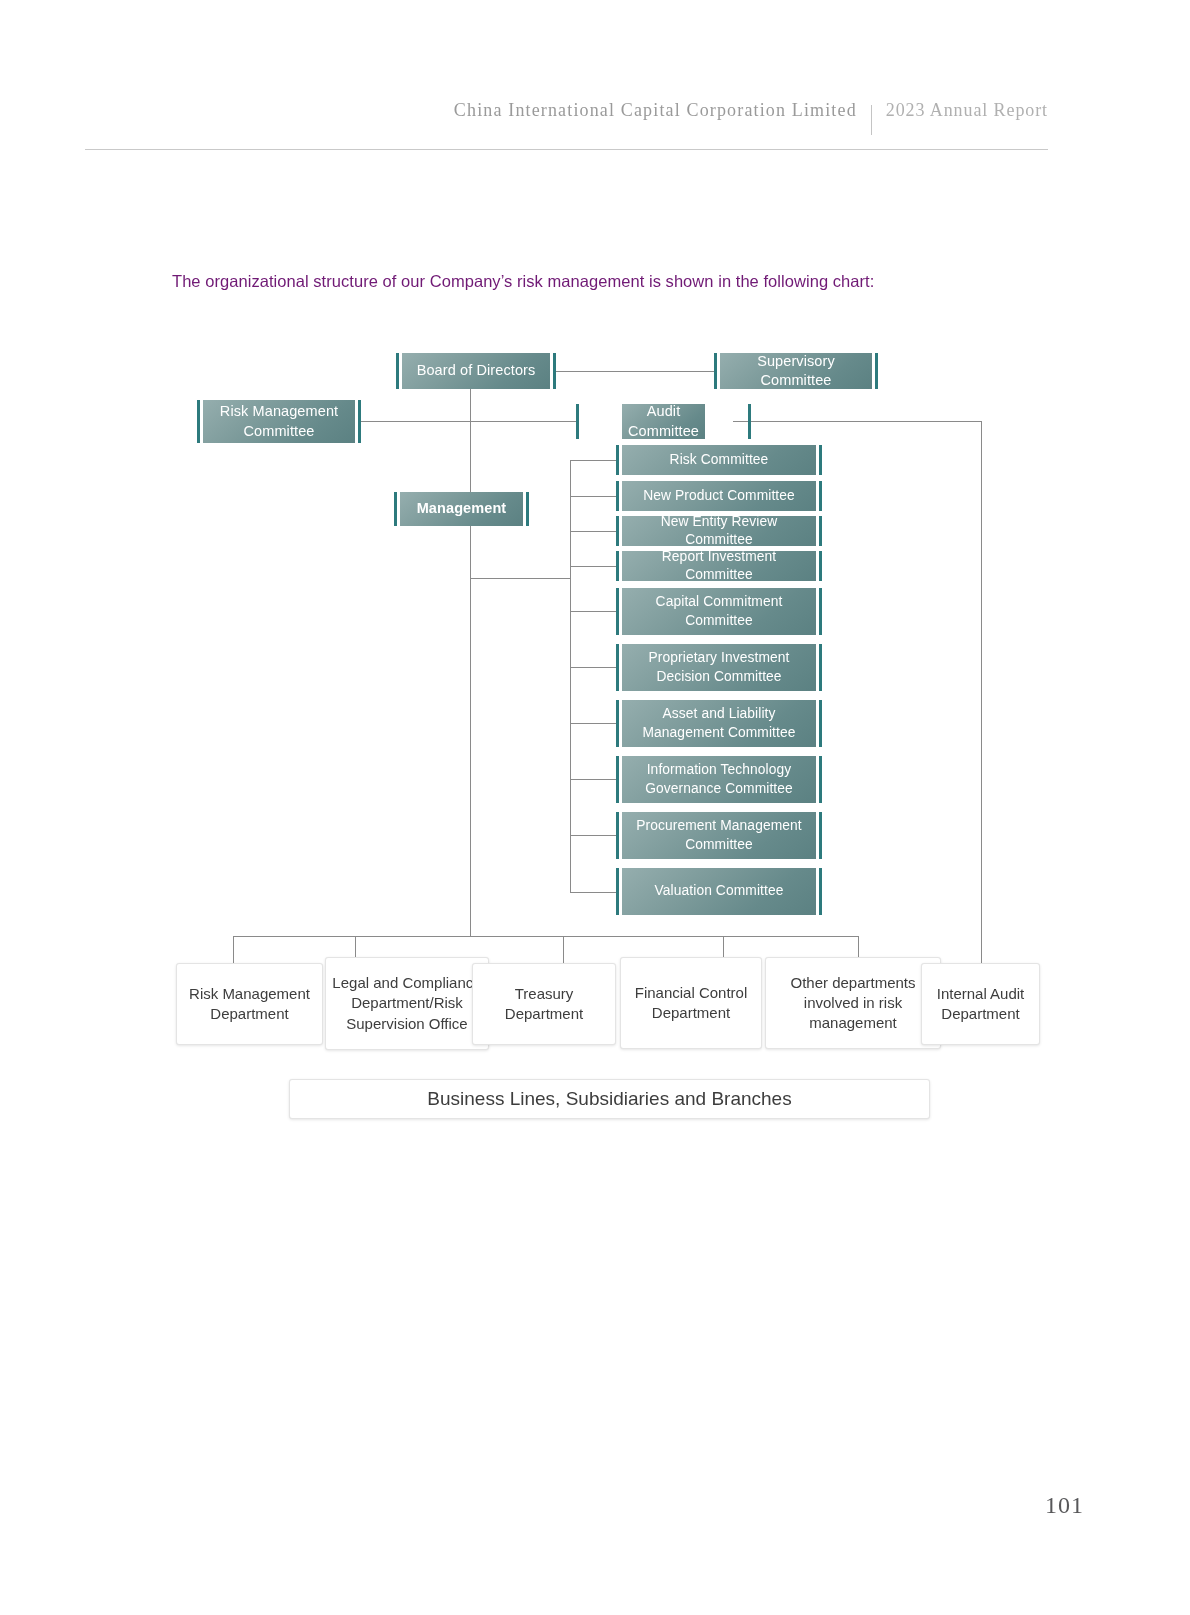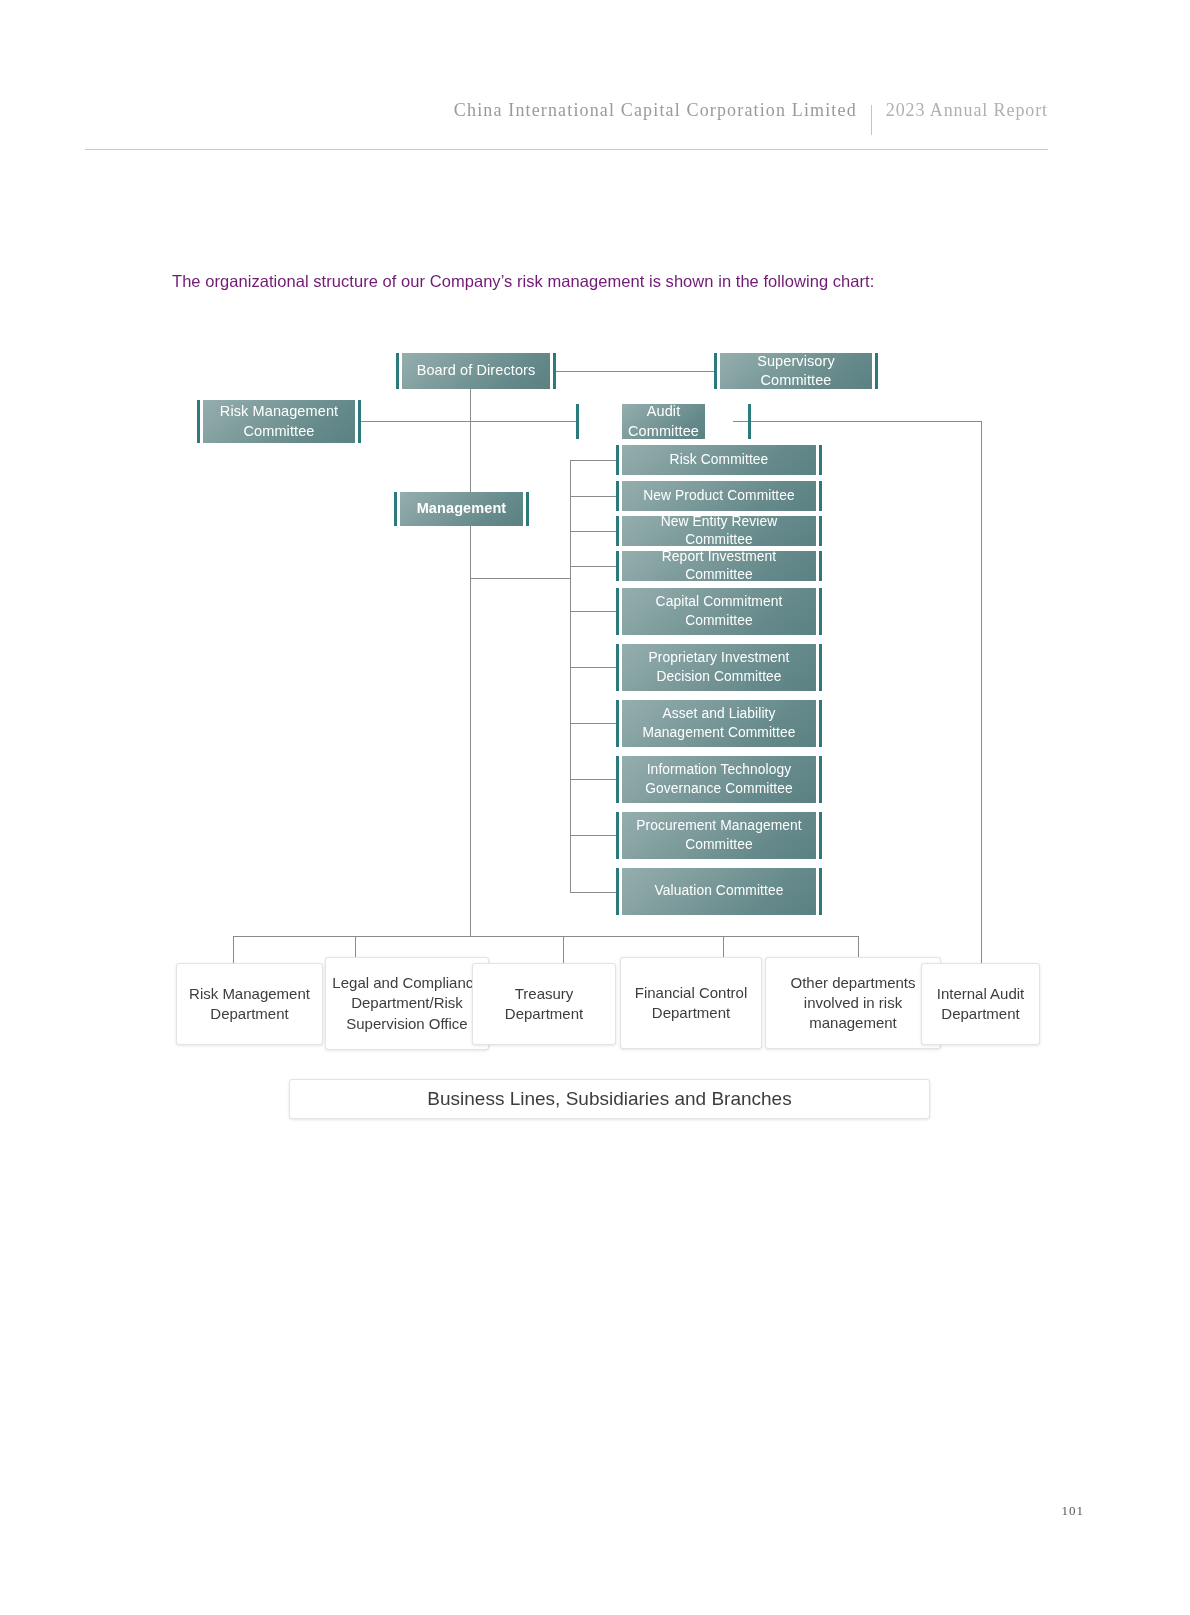--- a/index.html
+++ b/index.html
@@ -118,21 +118,21 @@
     line-height: 1.35;
     padding: 4px 6px;
   }
   .dnode.banner { font-size: 19px; }
 
   
   #pagenum {
     position: absolute;
     right: 106px; bottom: 96px;
     font-family: "Liberation Serif", serif;
-    font-size: 13px;
+    font-size: 24px;
     letter-spacing: 1px;
     color: #58585a;
   }
 </style>
 </head>
 <body>
 
 <div id="page">
 
   <div id="header">

